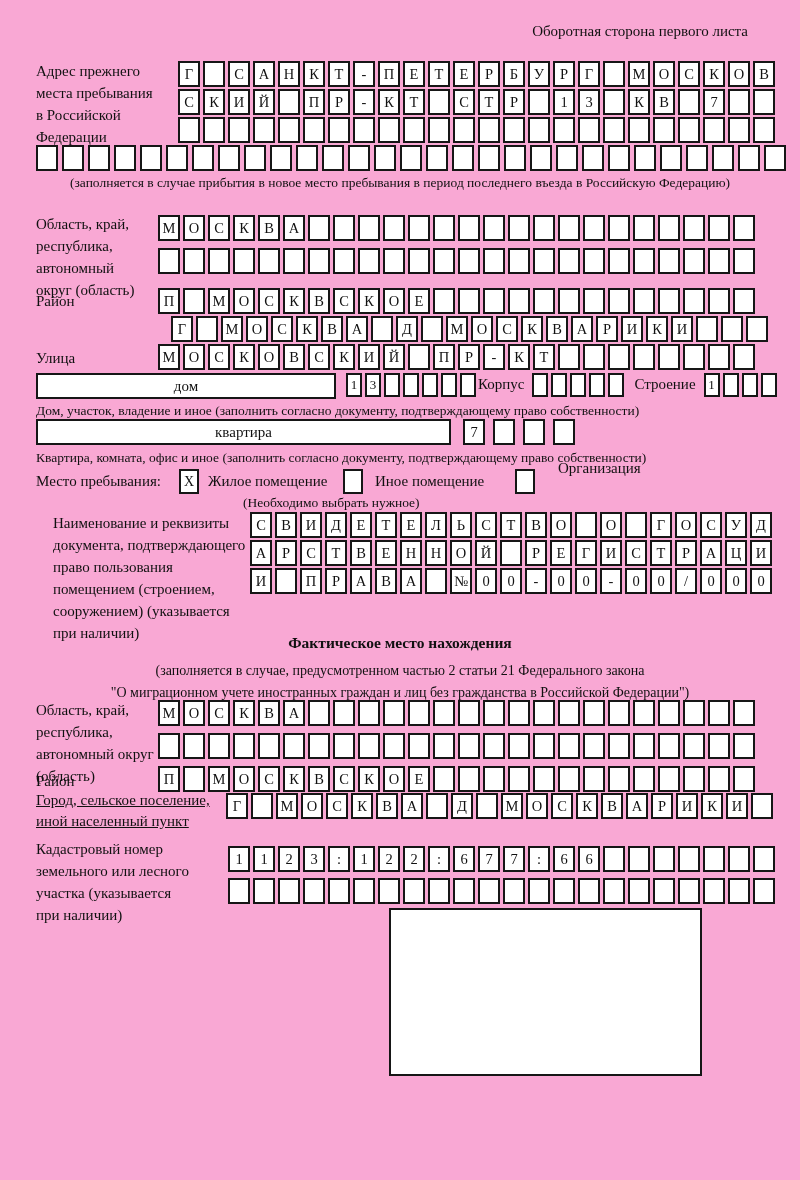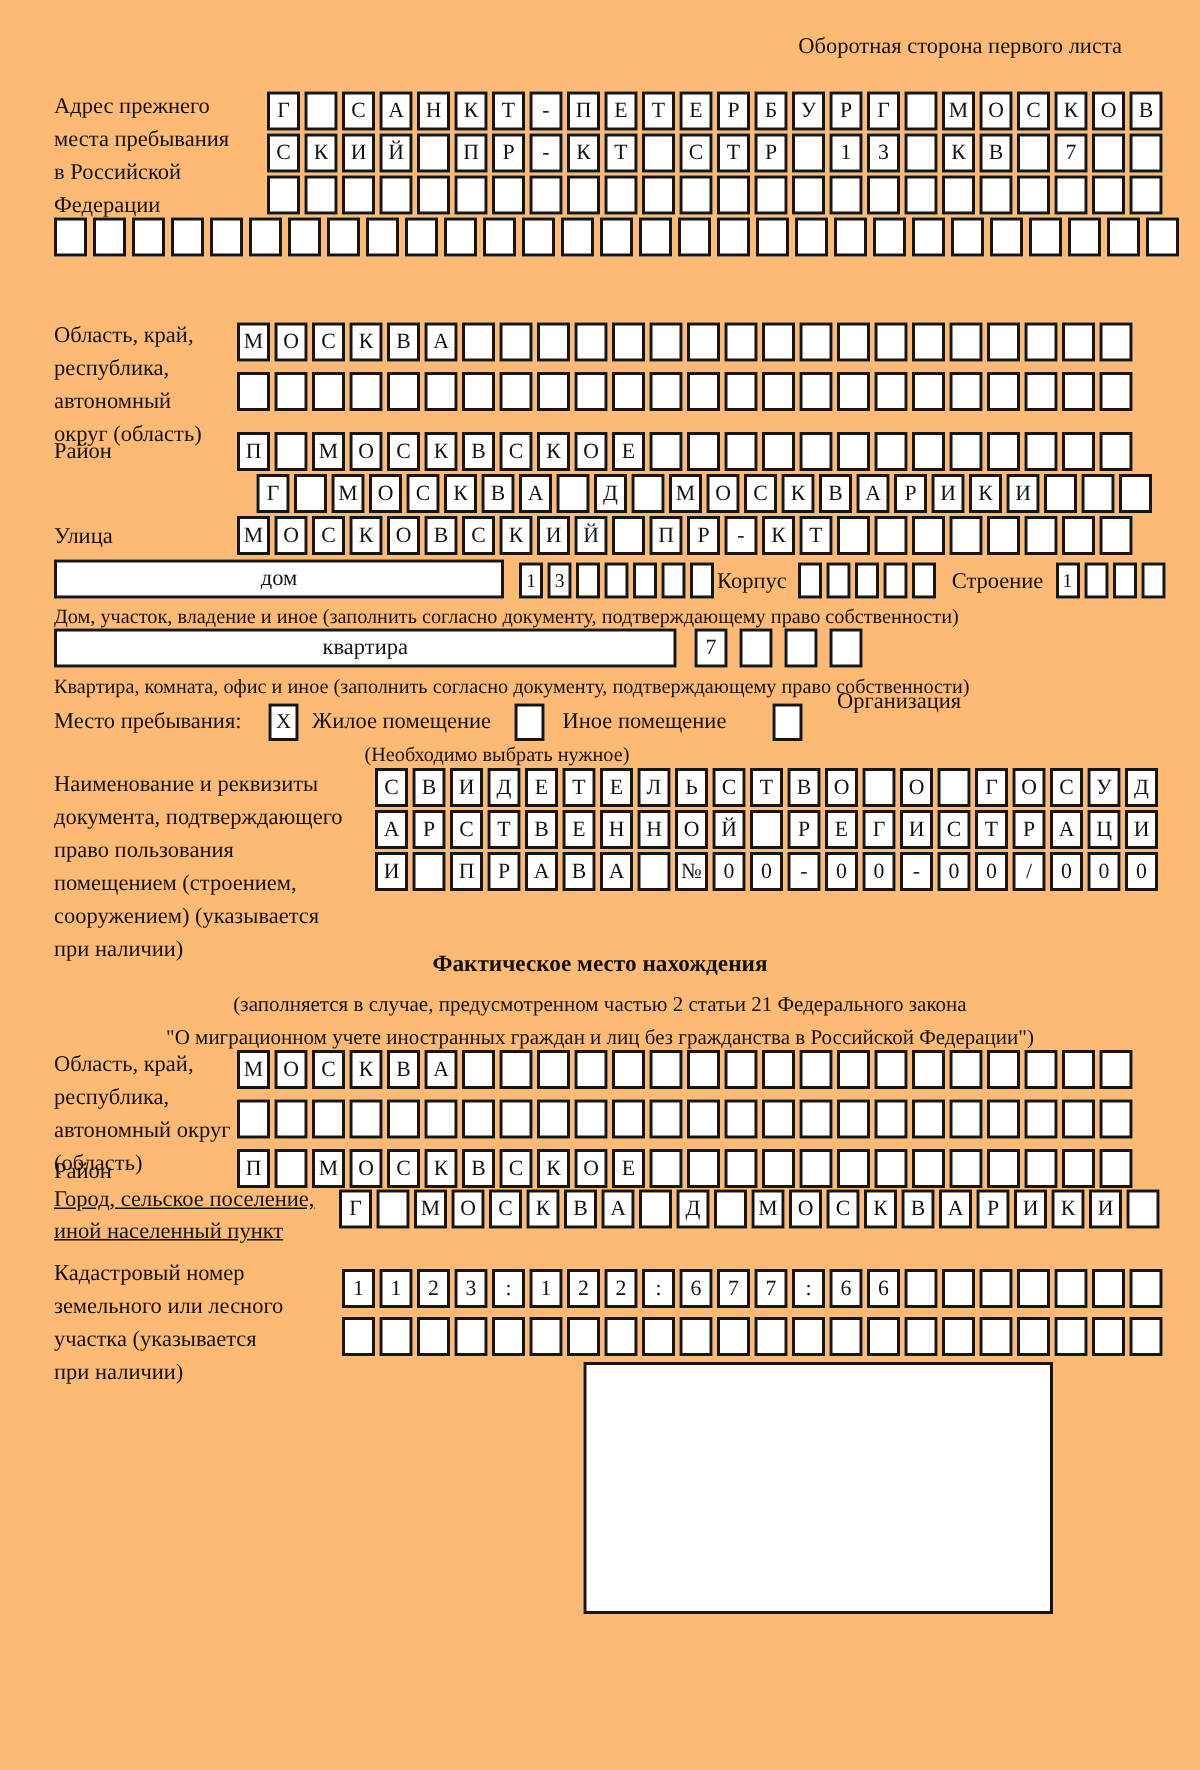--- a/index.html
+++ b/index.html
@@ -1,37 +1,37 @@
 <!DOCTYPE html>
 <html><head>
 <meta charset="utf-8">
 <style>
   html,body{margin:0;padding:0;background:#fff;}
   #page{
-    position:relative;width:800px;height:1180px;background:#fdba74;
+    position:relative;width:800px;height:1180px;background:#f9a8d4;
     font-family:"Liberation Serif","DejaVu Serif",serif;color:#111;overflow:hidden;
   }
   .abs{position:absolute;}
   .lbl{font-size:15px;line-height:22px;white-space:pre-line;}
   .note{font-size:13.5px;line-height:17px;}
   .center{left:0;width:800px;text-align:center;}
   .title{font-weight:bold;font-size:16px;}
   .row{display:flex;gap:3px;}
   .row.g4{gap:4px;}
   .cell{
     box-sizing:border-box;width:22px;height:26px;border:2px solid #161616;
     background:#fff;text-align:center;font-size:14.5px;line-height:22px;
     font-family:inherit;flex:0 0 auto;
   }
   .sm .cell{width:16px;height:24px;line-height:20px;font-size:13px;}
   .widebox{
     box-sizing:border-box;border:2px solid #161616;height:26px;text-align:center;
     font-size:15px;line-height:22px;background:#fff;flex:0 0 auto;
   }
-  .inlinerow{display:flex;align-items:flex-end;}
+  .inlinerow{display:flex;align-items:flex-start;}
   .cb{
     box-sizing:border-box;width:20px;height:25px;border:2px solid #161616;
     text-align:center;font-size:14px;line-height:21px;background:#fff;flex:0 0 auto;
   }
   .stamp{box-sizing:border-box;border:2px solid #161616;background:#fff;}
   .cap{font-size:14px;line-height:22px;text-align:center;}
 </style>
 </head>
 <body>
 
@@ -145,20 +145,21 @@
       <div class="cell"></div>
       <div class="cell"></div>
       <div class="cell"></div>
       <div class="cell"></div>
       <div class="cell"></div>
       <div class="cell"></div>
       <div class="cell"></div>
       <div class="cell"></div>
       <div class="cell"></div>
     </div>
+  <div class="abs note center" style="top:174px;">(заполняется в случае прибытия в новое место пребывания в период последнего въезда в Российскую Федерацию)</div>
 
 
   <div class="abs lbl" style="left:36px;top:213px;width:130px;">Область, край,
 республика,
 автономный
 округ (область)</div>
   <div class="abs row" style="left:158px;top:215px;">
       <div class="cell">М</div>
       <div class="cell">О</div>
       <div class="cell">С</div>
@@ -336,21 +337,21 @@
 
   <div class="abs lbl" style="left:36px;top:470px;">Место пребывания:</div>
   <div class="abs cb" style="left:179px;top:469px;">X</div>
   <div class="abs lbl" style="left:208px;top:470px;">Жилое помещение</div>
   <div class="abs cb" style="left:343px;top:469px;"></div>
   <div class="abs lbl" style="left:375px;top:470px;">Иное помещение</div>
   <div class="abs cb" style="left:515px;top:469px;"></div>
   <div class="abs lbl" style="left:558px;top:457px;">Организация</div>
   <div class="abs note" style="left:243px;top:494px;">(Необходимо выбрать нужное)</div>
 
-  <div class="abs lbl" style="left:36px;top:512px;width:215px;">Наименование и реквизиты
+  <div class="abs lbl" style="left:53px;top:512px;width:215px;">Наименование и реквизиты
 документа, подтверждающего
 право пользования
 помещением (строением,
 сооружением) (указывается
 при наличии)</div>
   <div class="abs row" style="left:250px;top:512px;">
       <div class="cell">С</div>
       <div class="cell">В</div>
       <div class="cell">И</div>
       <div class="cell">Д</div>

